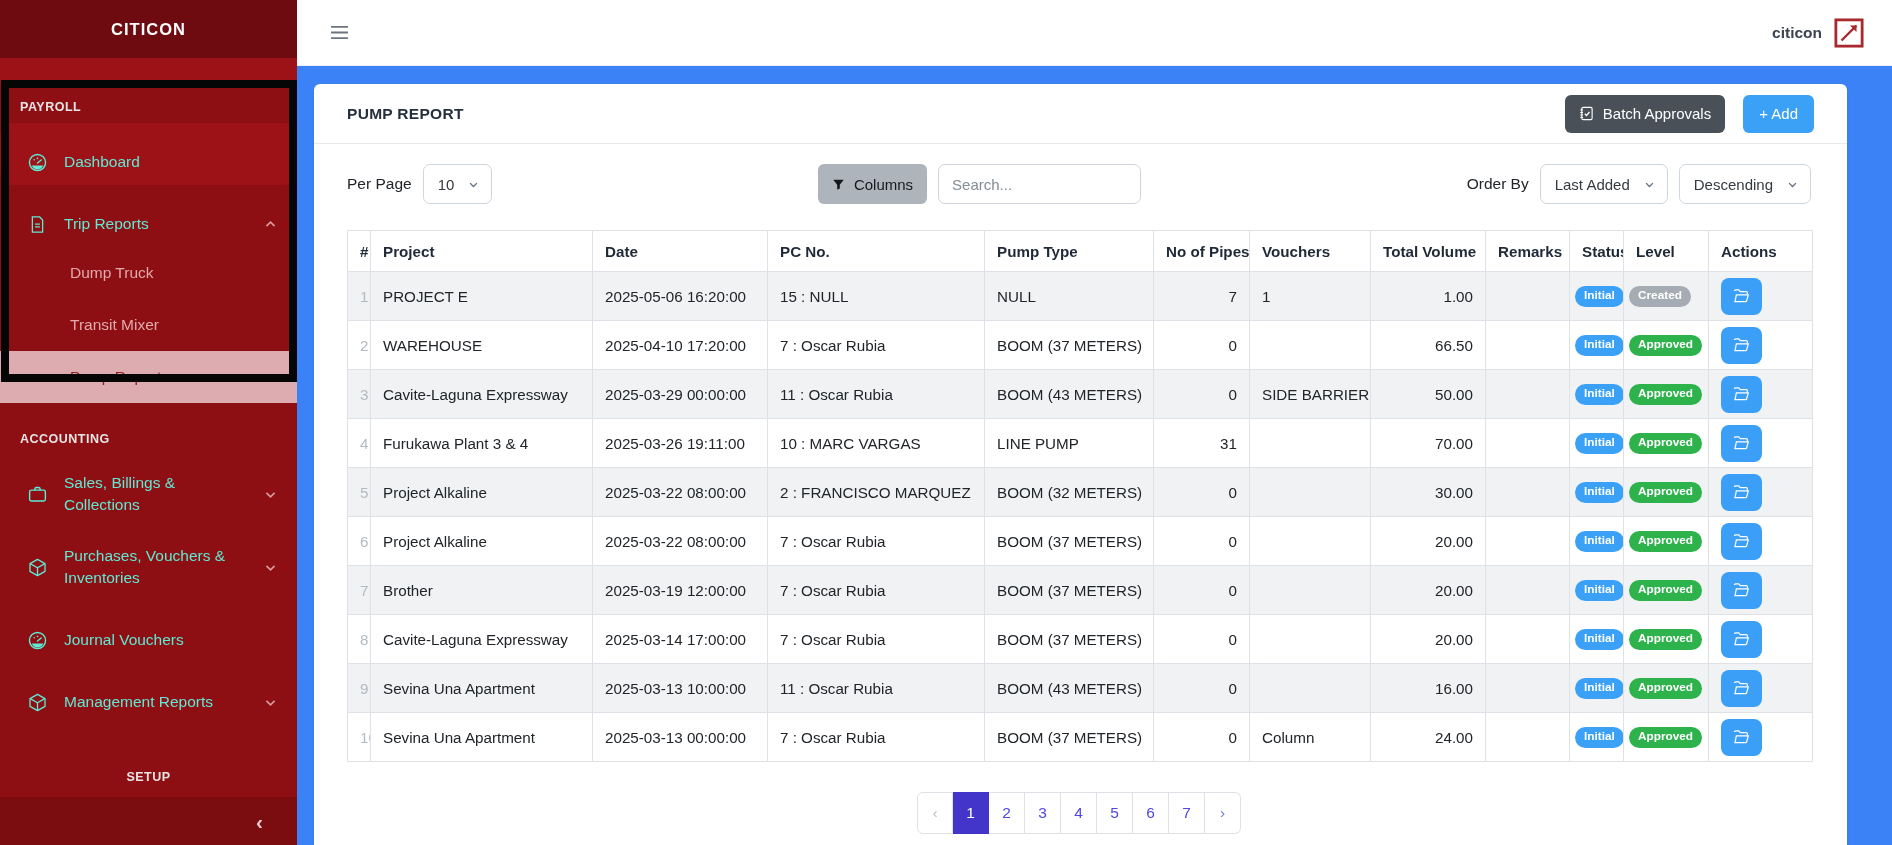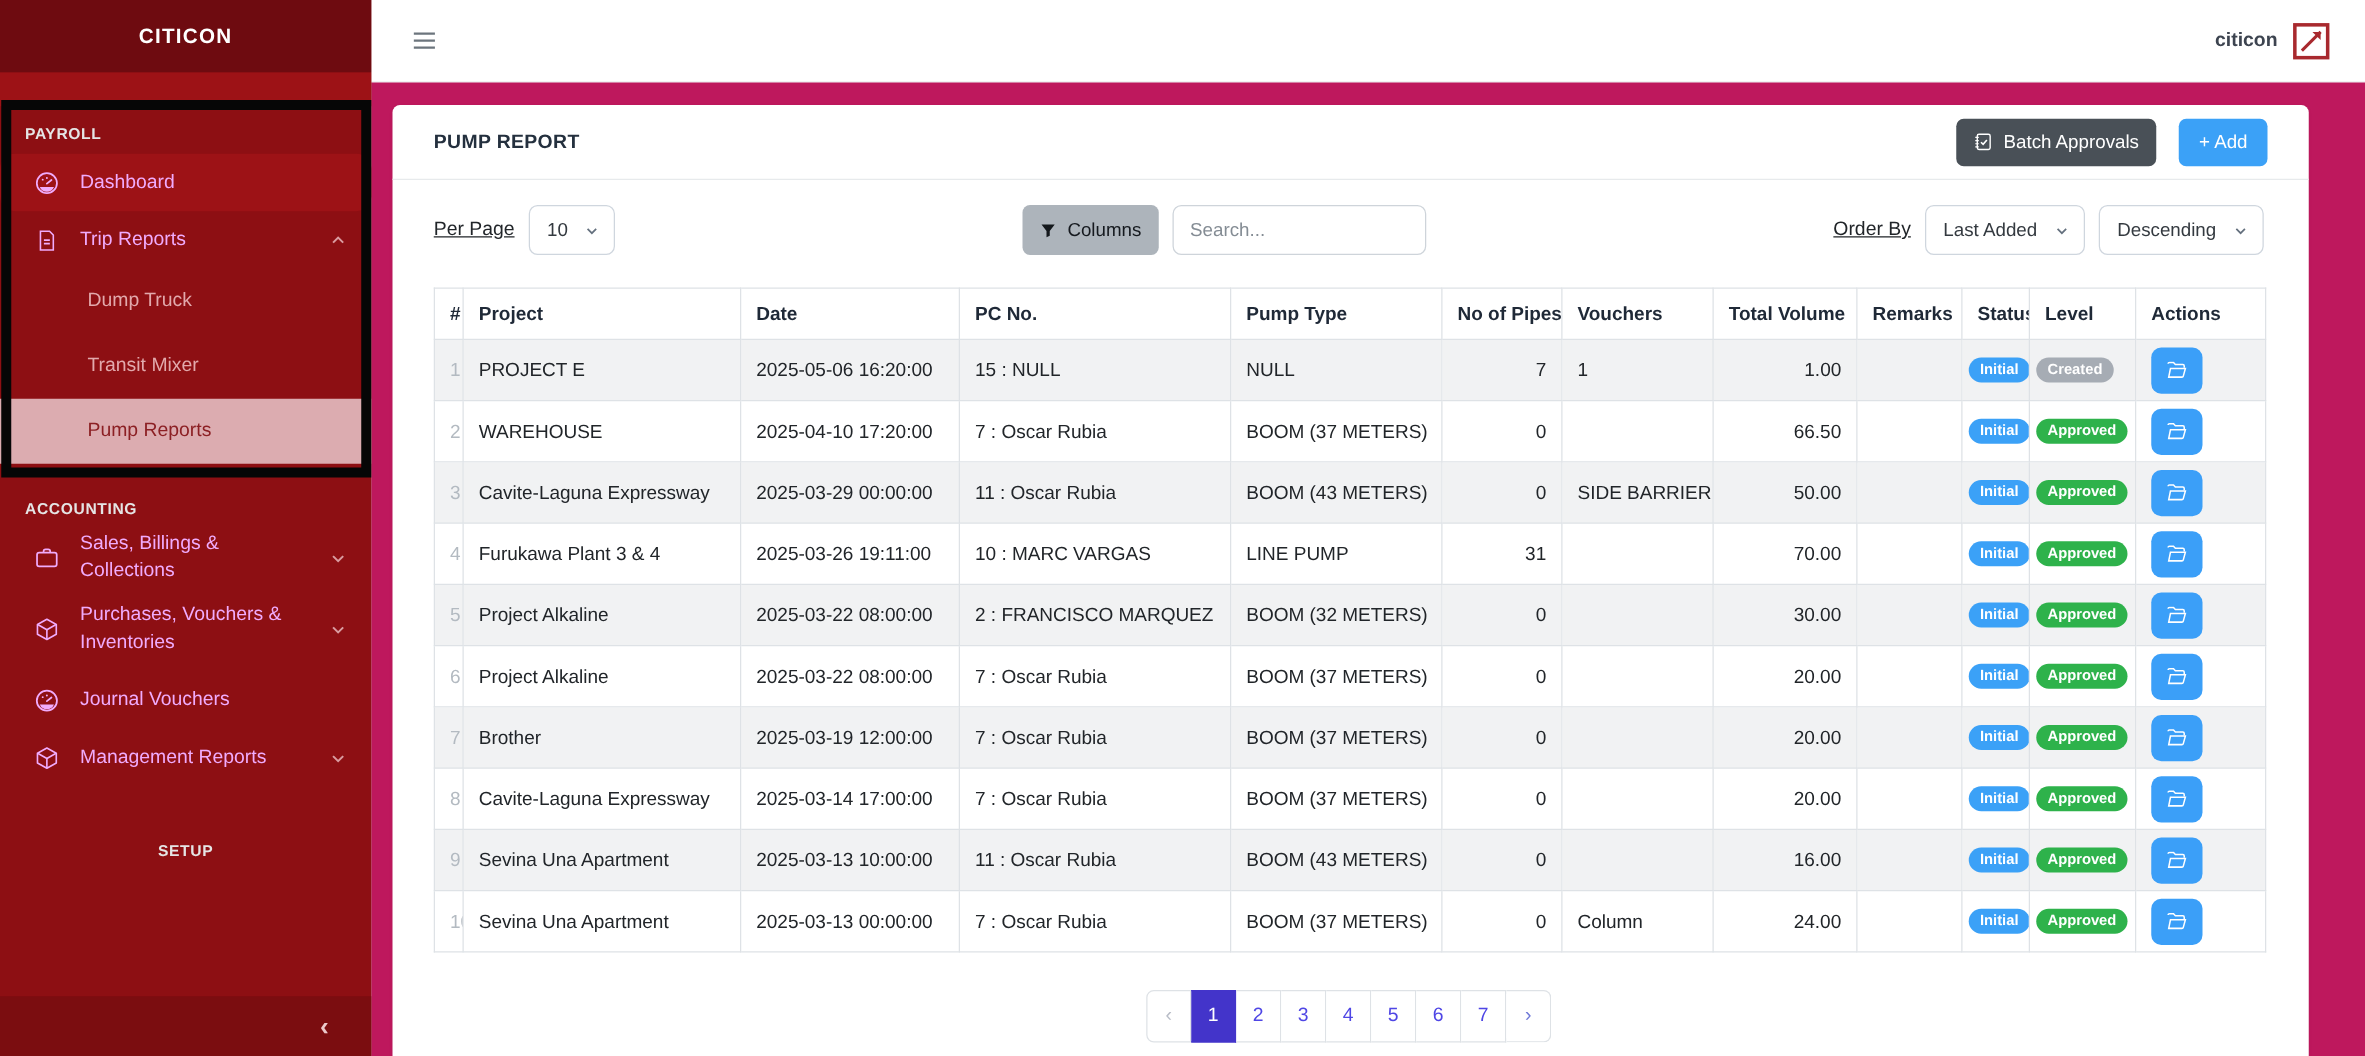--- a/index.html
+++ b/index.html
@@ -6,55 +6,55 @@
   body{width:1892px;height:845px;overflow:hidden;background:#e8eaed;
        font-family:"Liberation Sans",sans-serif;-webkit-font-smoothing:antialiased;}
   .app{position:relative;width:1892px;height:845px;}
 
   
   .sidebar{position:absolute;left:0;top:0;width:297px;height:845px;background:#8d0f13;z-index:2;}
   .sb-header{height:58px;background:#6e0b10;display:flex;align-items:center;justify-content:center;
              color:#ffffff;font-weight:bold;font-size:16.5px;letter-spacing:1px;}
   .sb-band{height:27px;background:#9d1216;}
   .sb-label{padding:15px 20px 9px 20px;color:#e5e5e5;font-size:12.5px;font-weight:bold;letter-spacing:.5px;}
-  .sb-item{display:flex;align-items:center;min-height:46px;padding:0 20px 0 26px;gap:16px;
-           color:#f0abfc;font-size:15.5px;cursor:pointer;line-height:1.45;border-radius:12px;}
+  .sb-item{display:flex;align-items:center;min-height:46px;padding:16px 20px 0 26px;gap:16px;
+           color:#5eead4;font-size:15.5px;cursor:pointer;line-height:1.45;border-radius:12px;}
   .sb-item.hl{background:#9d1216;}
   .sb-item .chev{margin-left:auto;display:flex;color:#d99ca0;}
   .sb-item.two-line{min-height:68px;}
   .sb-sub{display:flex;align-items:center;height:52px;padding-left:70px;color:#e2a9ac;
           font-size:15.5px;cursor:pointer;}
   .sb-sub.active{background:#dcacb0;color:#8c2024;}
   .sb-icon{width:22px;display:flex;align-items:center;justify-content:center;flex:0 0 22px;}
   .sb-footer{position:absolute;bottom:0;left:0;right:0;height:48px;background:#7b0d10;
              display:flex;align-items:center;justify-content:flex-end;padding-right:34px;}
   .collapse-arrow{color:#ecc9cb;font-size:21px;font-weight:bold;cursor:pointer;line-height:1;}
   .annotation-box{position:absolute;left:1px;top:80px;width:296px;height:302px;
                   border:8px solid #060606;box-sizing:border-box;pointer-events:none;z-index:5;}
 
   
   .main{position:absolute;left:297px;top:0;width:1595px;height:845px;}
   .topbar{height:66px;background:#ffffff;border-bottom:1px solid #eceef0;display:flex;
           align-items:center;justify-content:space-between;padding:0 28px 0 33px;box-sizing:border-box;}
   .topbar-right{display:flex;align-items:center;gap:12px;}
   .user-name{color:#3d4450;font-weight:bold;font-size:15.5px;}
-  .content{height:779px;background:#be185d;padding:18px 45px 0 17px;box-sizing:border-box;}
+  .content{height:779px;background:#3b82f6;padding:18px 45px 0 17px;box-sizing:border-box;}
   .card{width:1533px;background:#fff;border-radius:6px;box-shadow:0 1px 3px rgba(0,0,0,.06);}
   .card-header{height:59px;display:flex;align-items:center;justify-content:space-between;
                padding:0 33px;border-bottom:1px solid #e7eaec;}
   .page-title{margin:0;font-size:15.5px;font-weight:bold;color:#24303e;letter-spacing:.3px;}
   .header-actions{display:flex;align-items:center;gap:18px;}
   .btn{border:none;cursor:pointer;font-family:inherit;display:flex;align-items:center;gap:9px;}
   .btn-dark{background:#495057;color:#fff;font-size:15px;padding:0 14px;height:38px;border-radius:6px;}
   .btn-blue{background:#3ba1f7;color:#fff;font-size:15px;padding:0 16px;height:38px;border-radius:6px;}
   .card-body{padding:20px 33px 40px 33px;}
 
   .filter-row{display:flex;align-items:center;justify-content:space-between;margin-bottom:26px;width:1464px;}
   .fgroup{display:flex;align-items:center;gap:11px;}
-  .flabel{color:#212529;font-size:15.5px;text-decoration:underline;}
+  .flabel{color:#212529;font-size:15.5px;}
   .select{height:40px;box-sizing:border-box;border:1px solid #cfd6de;border-radius:7px;background:#fff;
           display:flex;align-items:center;gap:14px;padding:0 12px 0 14px;font-size:15px;color:#343a40;cursor:pointer;}
   .btn-columns{background:#adb4bb;color:#15191e;font-size:15px;height:40px;padding:0 14px;border-radius:6px;}
   .search{height:40px;width:203px;box-sizing:border-box;border:1px solid #ced4da;border-radius:7px;
           padding:0 13px;font-size:15px;color:#495057;font-family:inherit;}
   .search::placeholder{color:#848c94;}
 
   table{border-collapse:collapse;table-layout:fixed;width:1464px;font-size:15.2px;color:#212529;}
   th,td{border:1px solid #dee2e6;padding:0 12px;overflow:hidden;white-space:nowrap;}
   th{height:40px;text-align:left;font-weight:600;color:#1f2937;background:#fff;}

